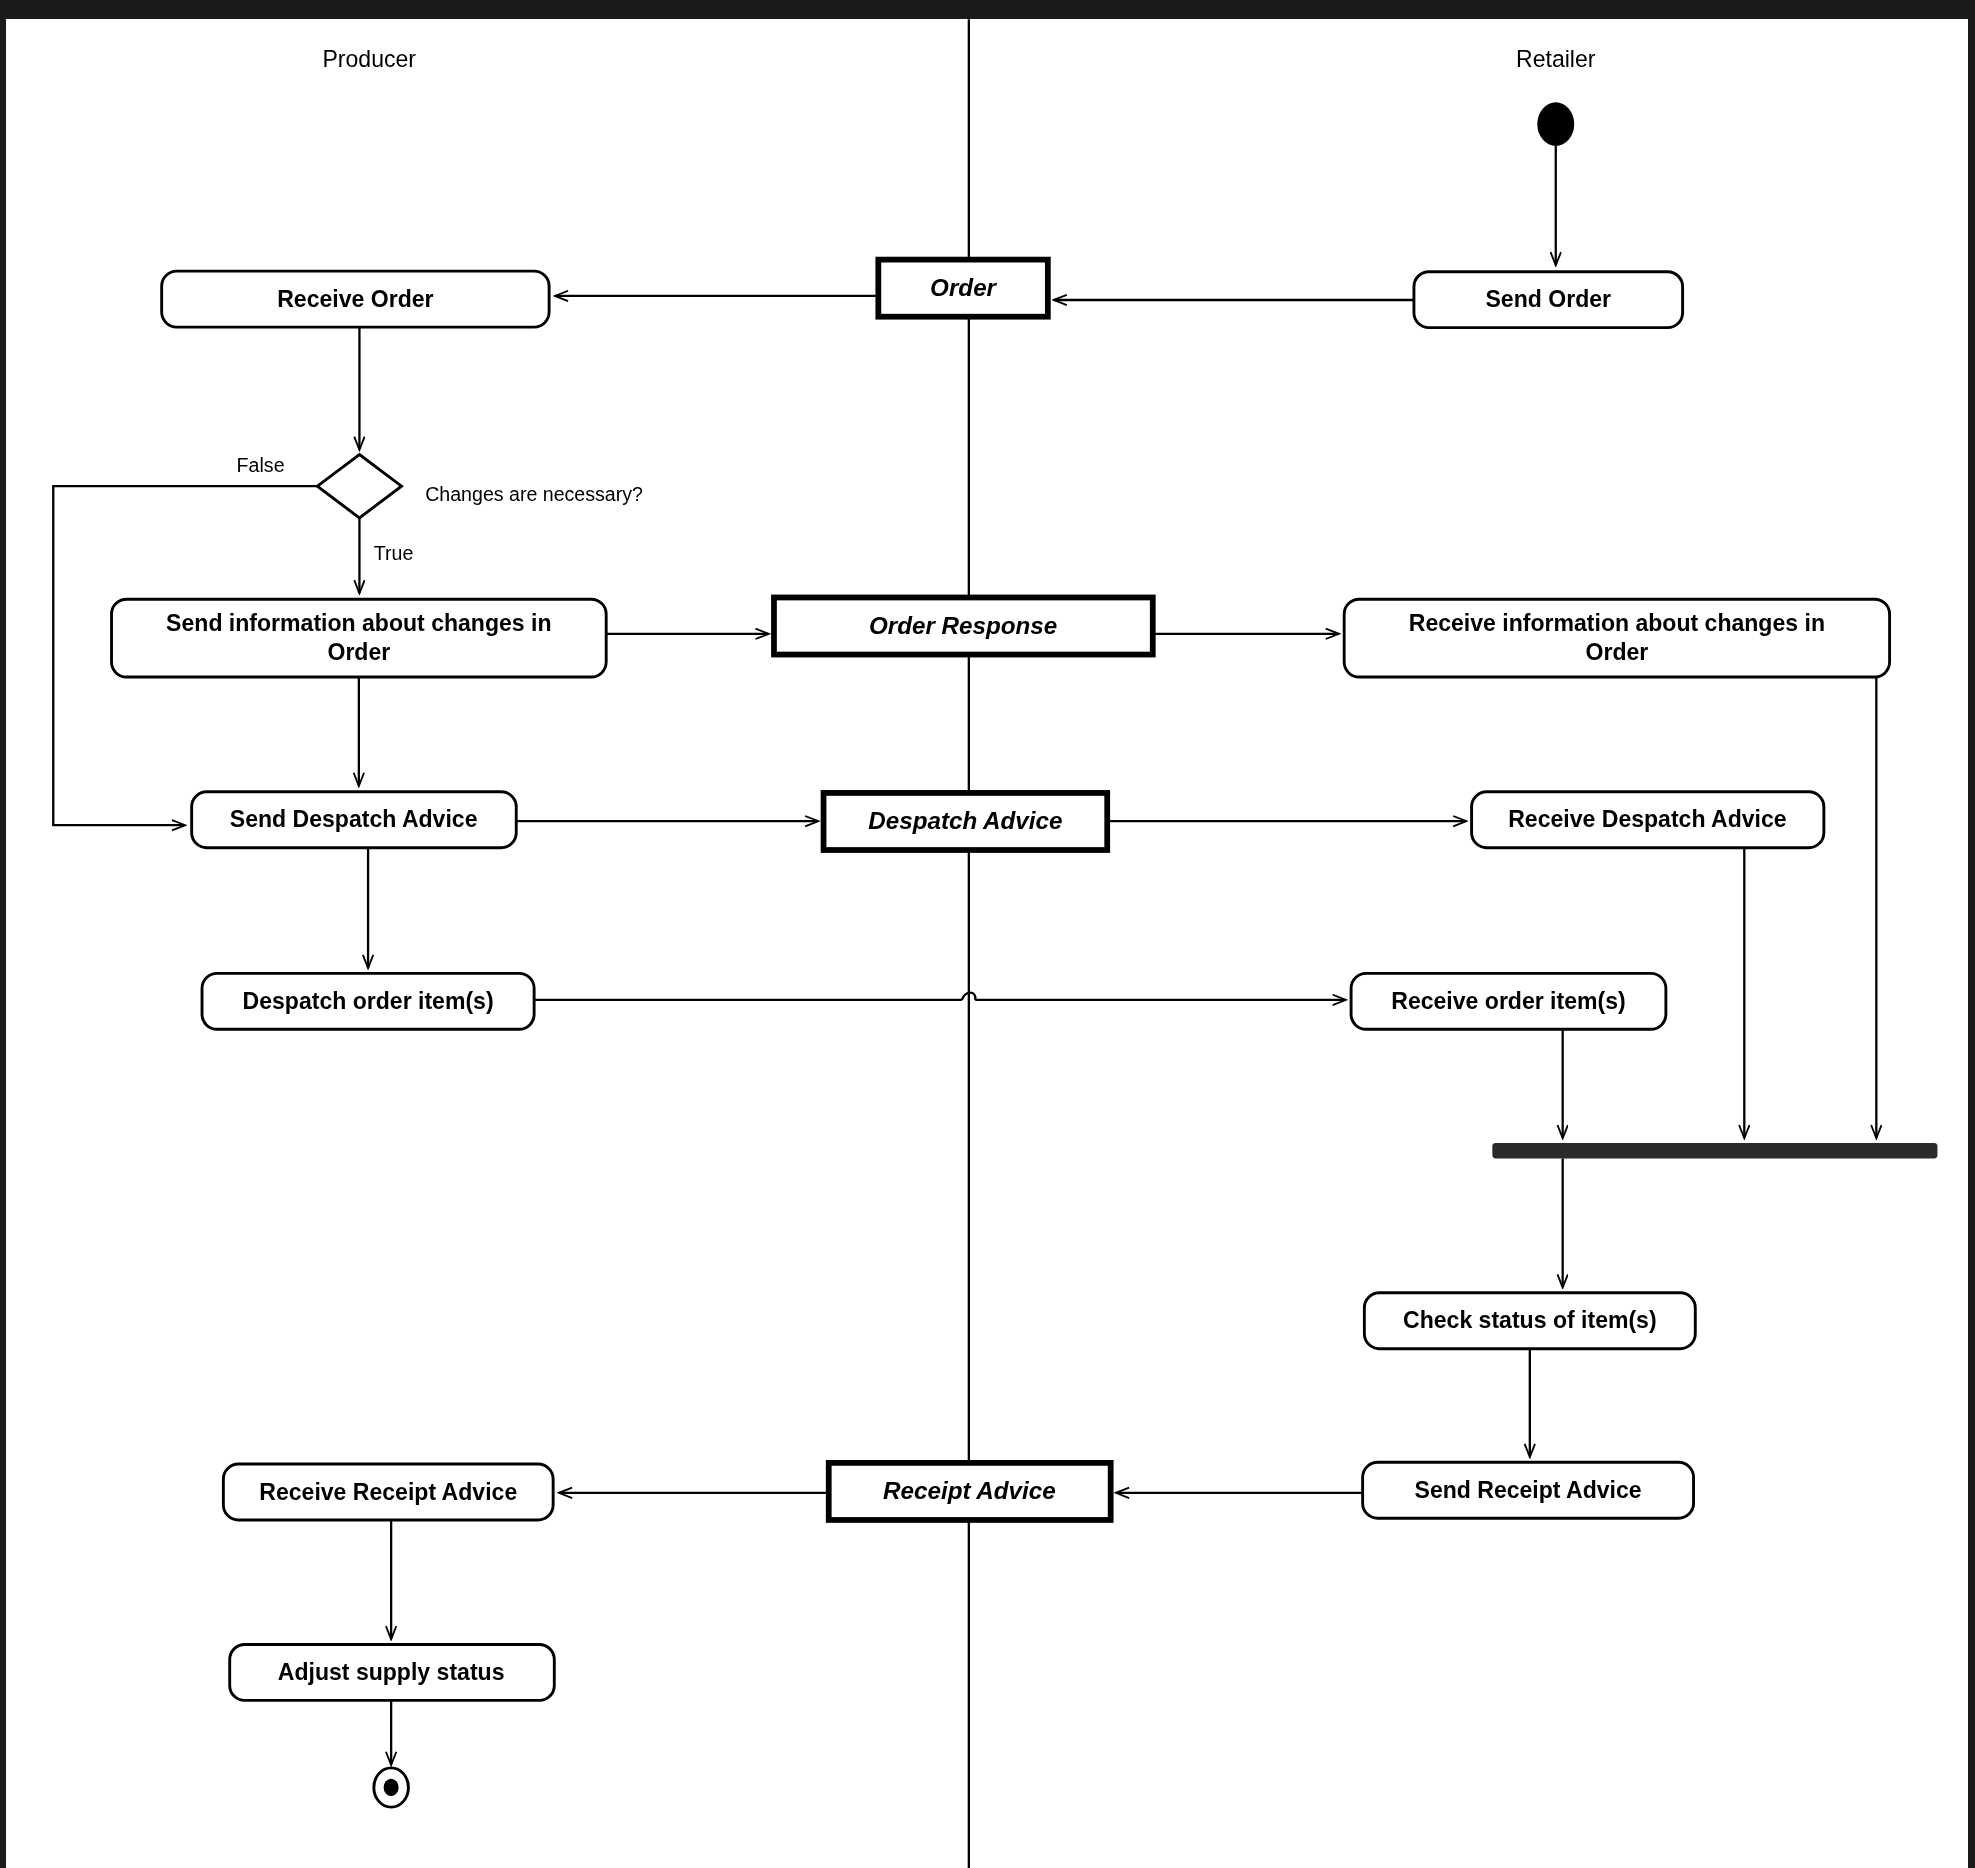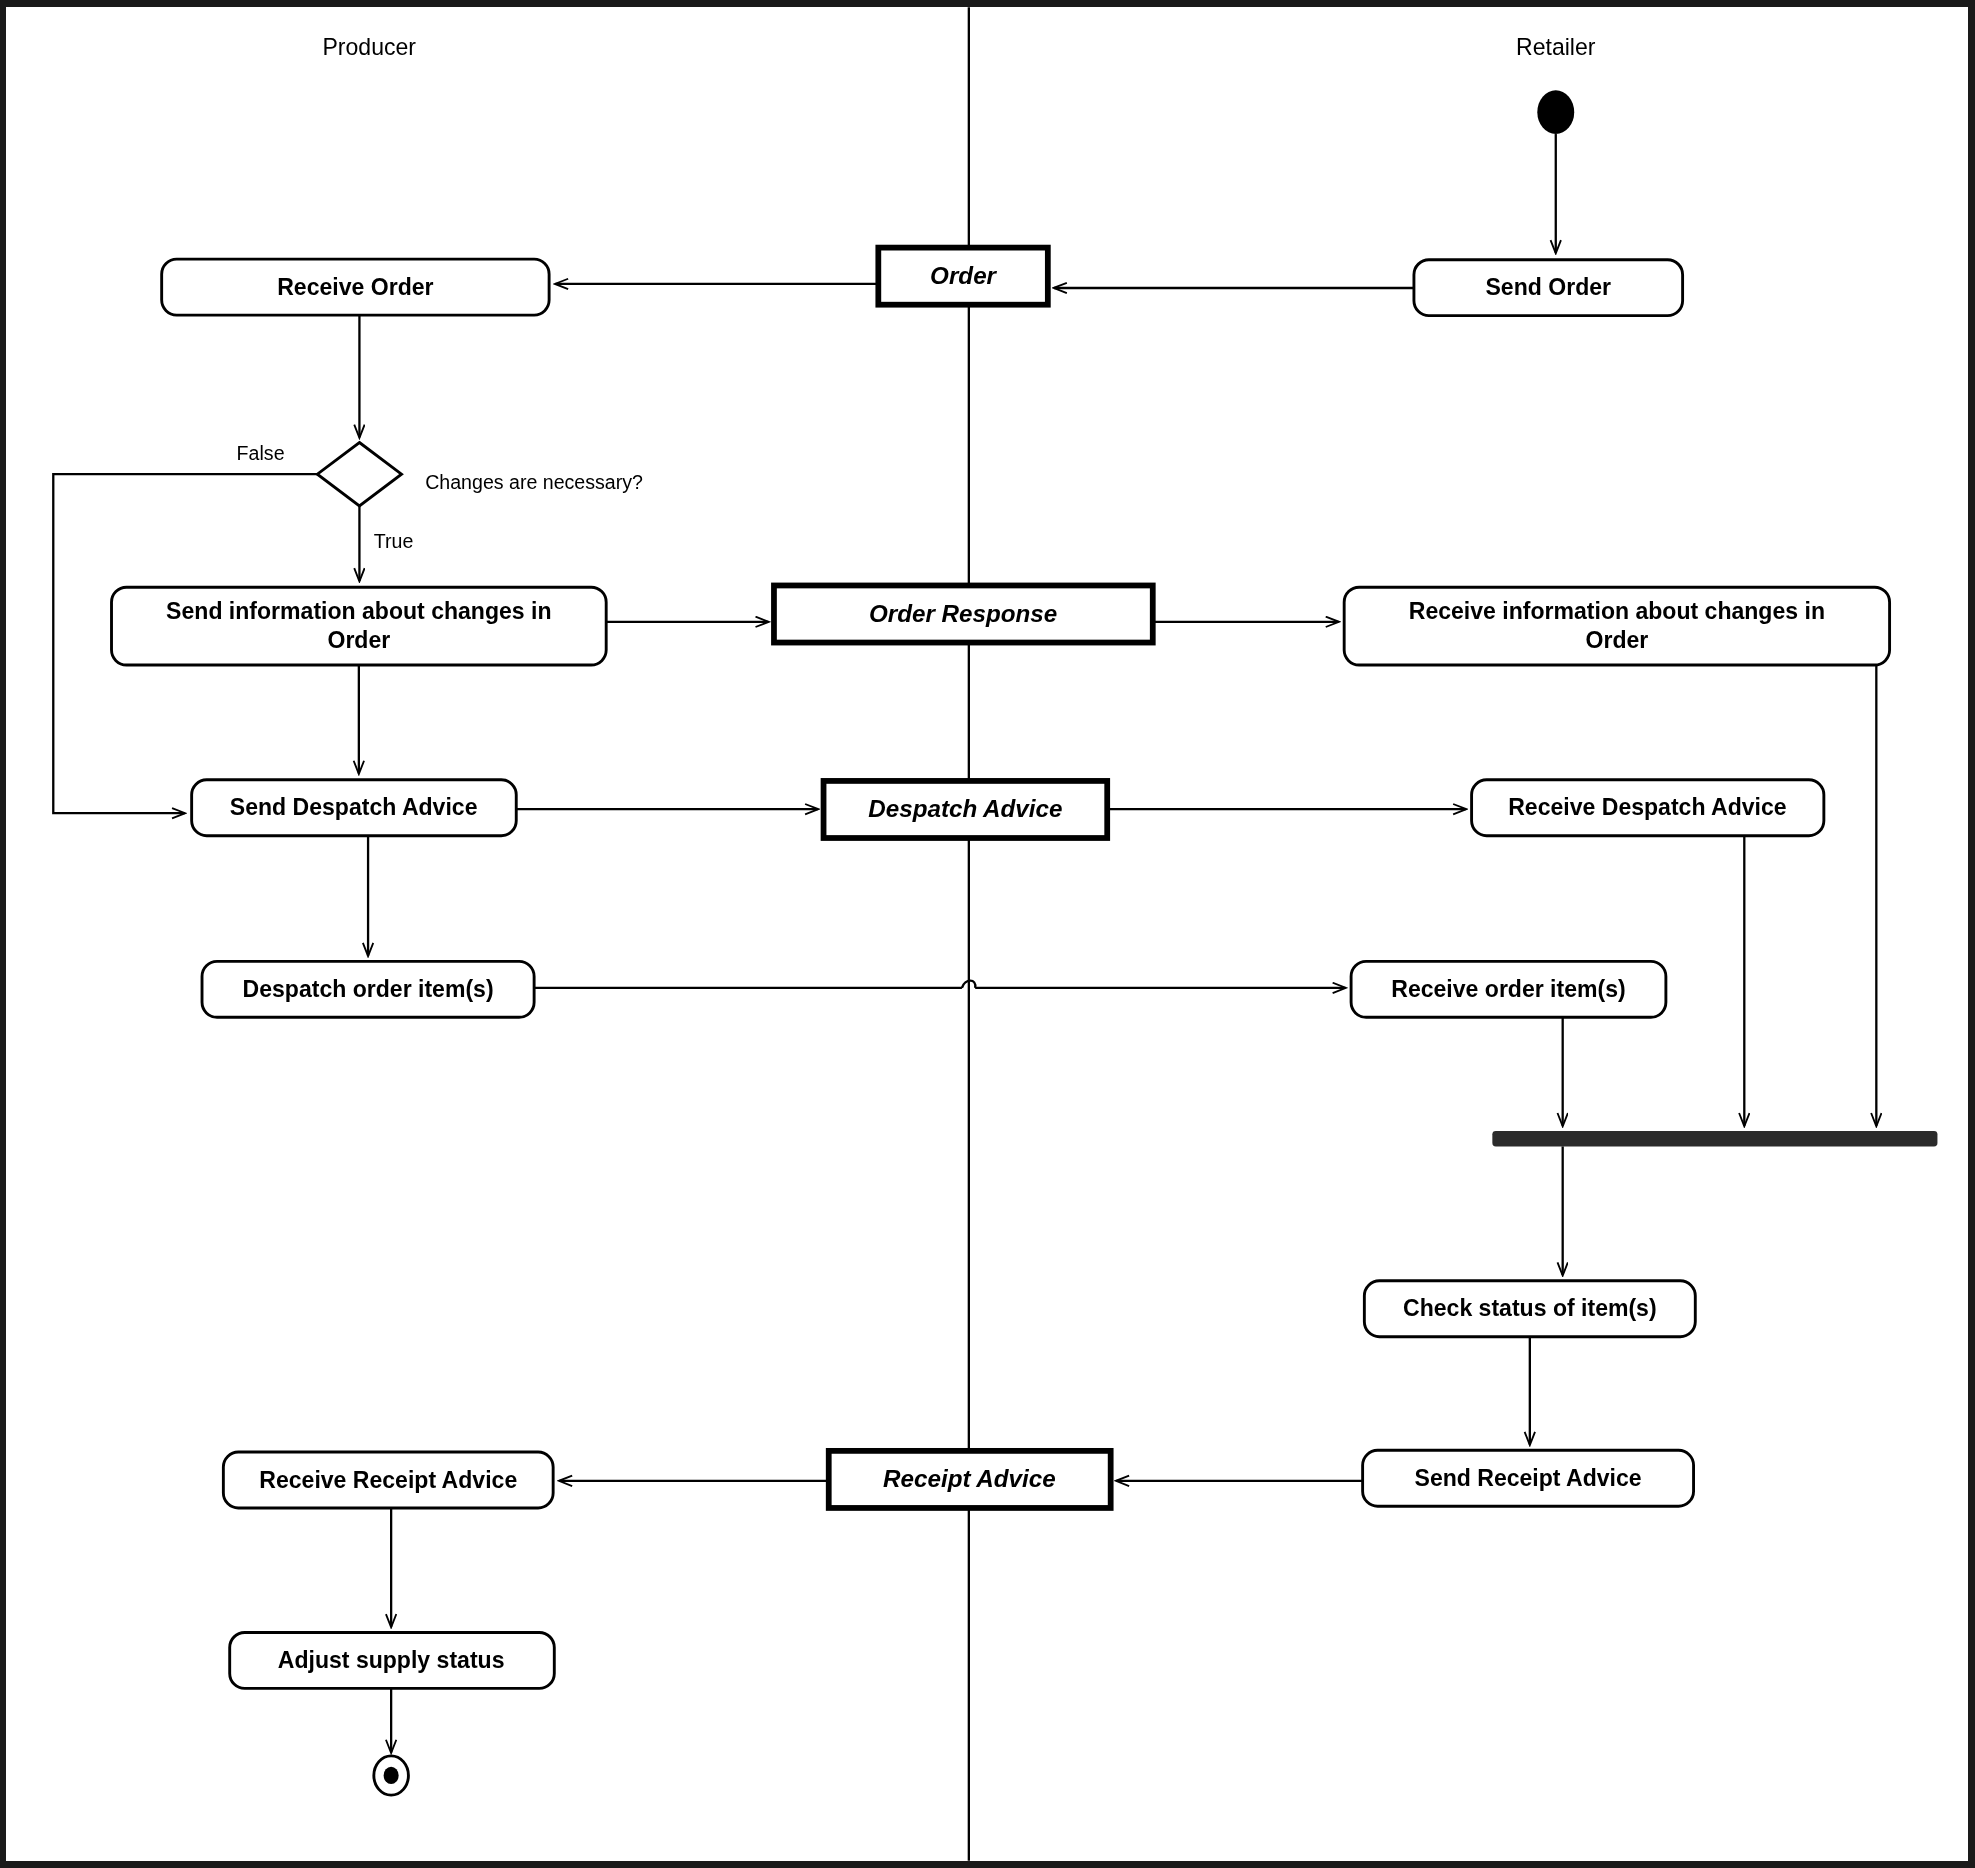--- a/index.html
+++ b/index.html
@@ -8,21 +8,21 @@
     padding: 0;
     background: #1a1a1a;
   }
   body {
     width: 1975px;
     height: 1869px;
     font-family: "Liberation Sans", sans-serif;
   }
   #diagram-frame {
     position: absolute;
-    left: 0; top: 0;
+    left: 0; top: 12px;
     width: 1975px;
     height: 1444px;
     background: #1a1a1a;
     box-sizing: border-box;
   }
   #diagram-canvas {
     position: absolute;
     left: 5.8px;
     top: 7px;
     width: 1962px;

